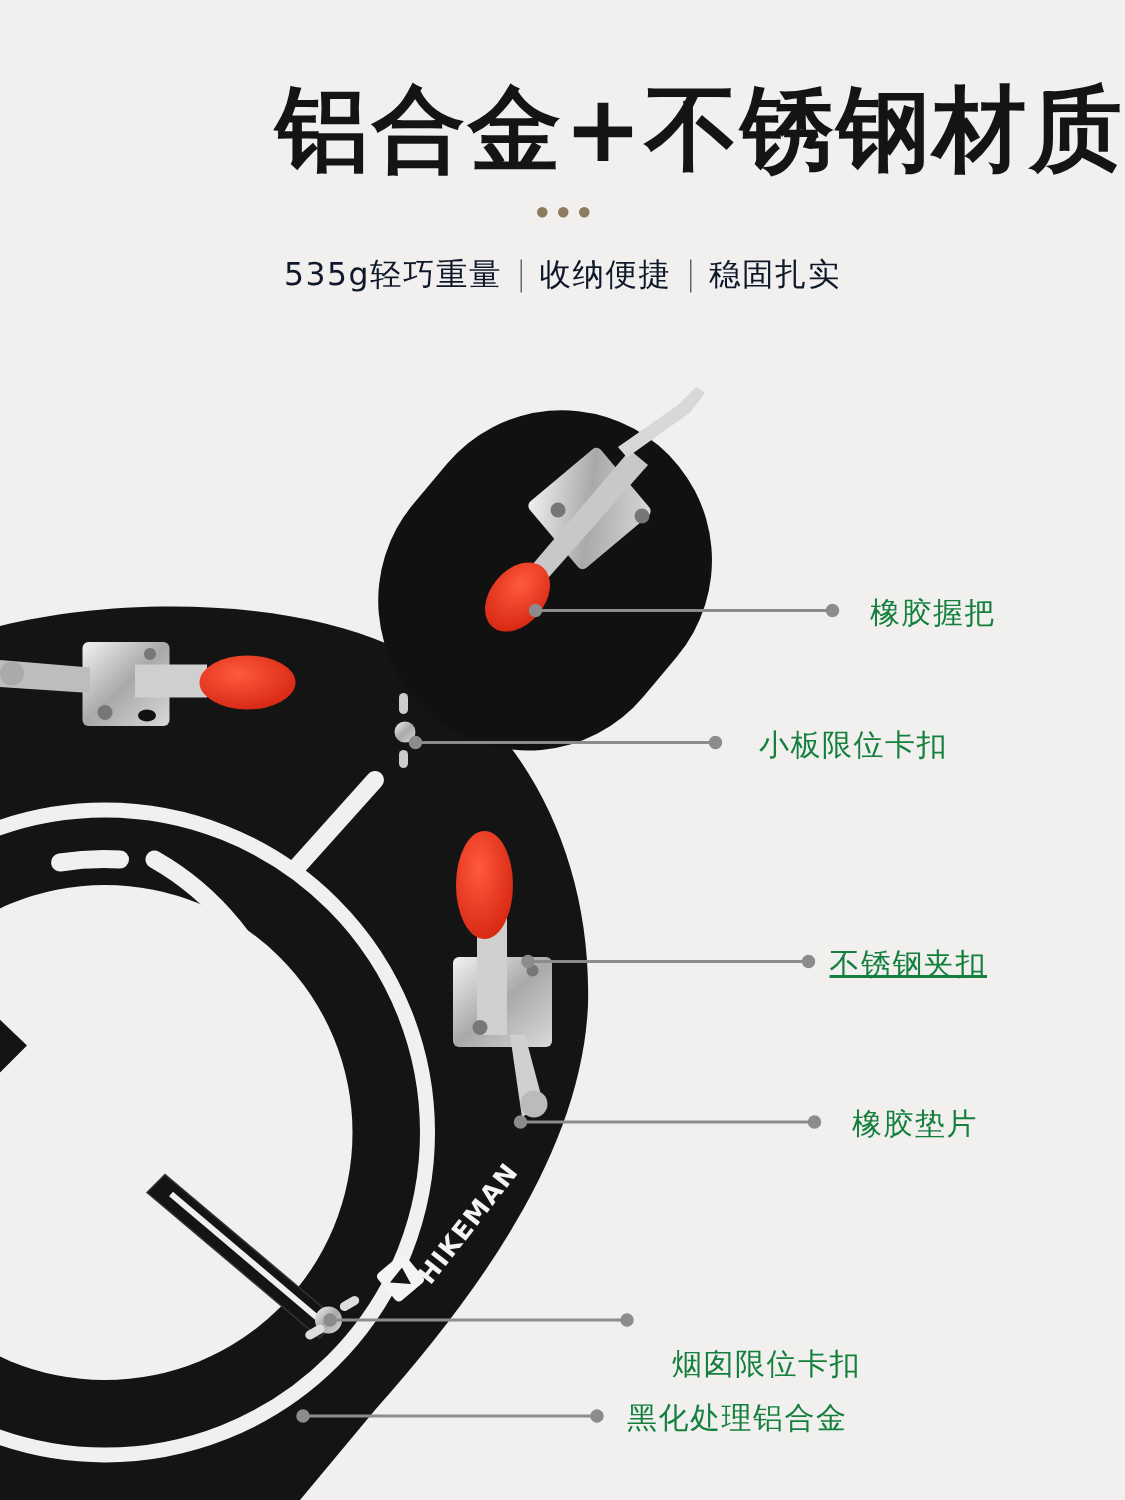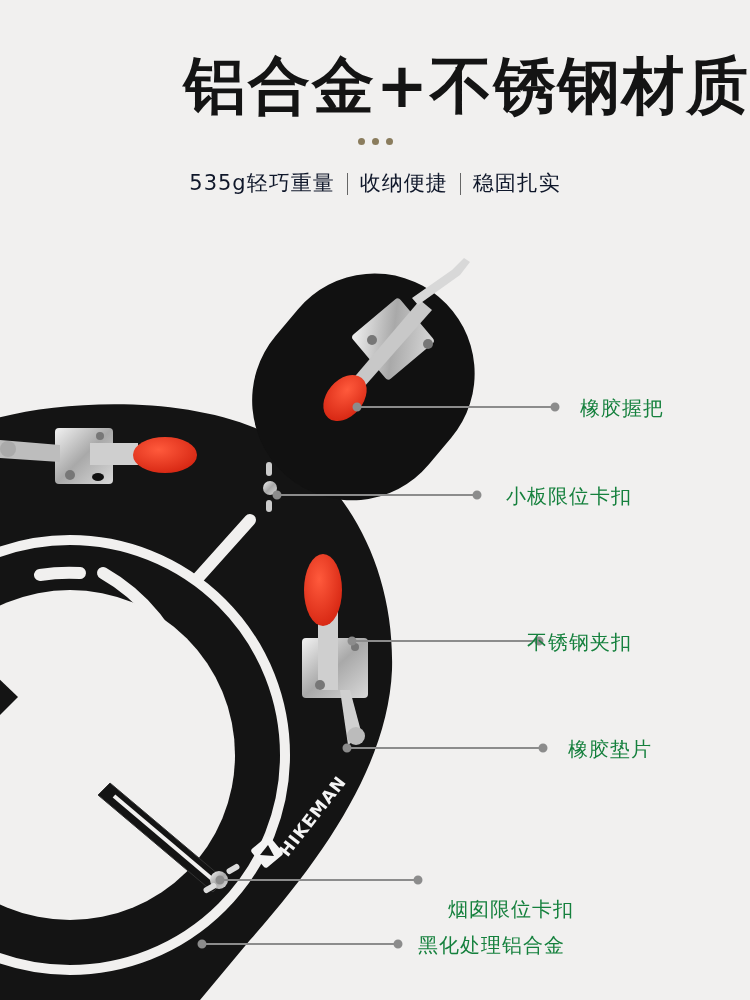--- a/index.html
+++ b/index.html
@@ -143,16 +143,16 @@
     <line x1="202" y1="944" x2="398" y2="944"></line>
       <circle cx="202" cy="944" r="3.5"></circle>
       <circle cx="398" cy="944" r="3.5"></circle>
   </g>
 </svg>
 
 <div class="brand">HIKEMAN</div>
 
 <div class="label" style="left:580px; top:395px;">橡胶握把</div>
 <div class="label" style="left:506px; top:483px;">小板限位卡扣</div>
-<div class="label" style="left:527px; top:629px;">不锈钢夹扣</div>
+<div class="label" style="left:553px; top:629px;text-decoration:underline;">不锈钢夹扣</div>
 <div class="label" style="left:568px; top:736px;text-align:center;">橡胶垫片</div>
 <div class="label" style="left:448px; top:868px;margin-top:28px;">烟囱限位卡扣</div>
 <div class="label" style="left:418px; top:932px;">黑化处理铝合金</div>
 
 </body></html>

